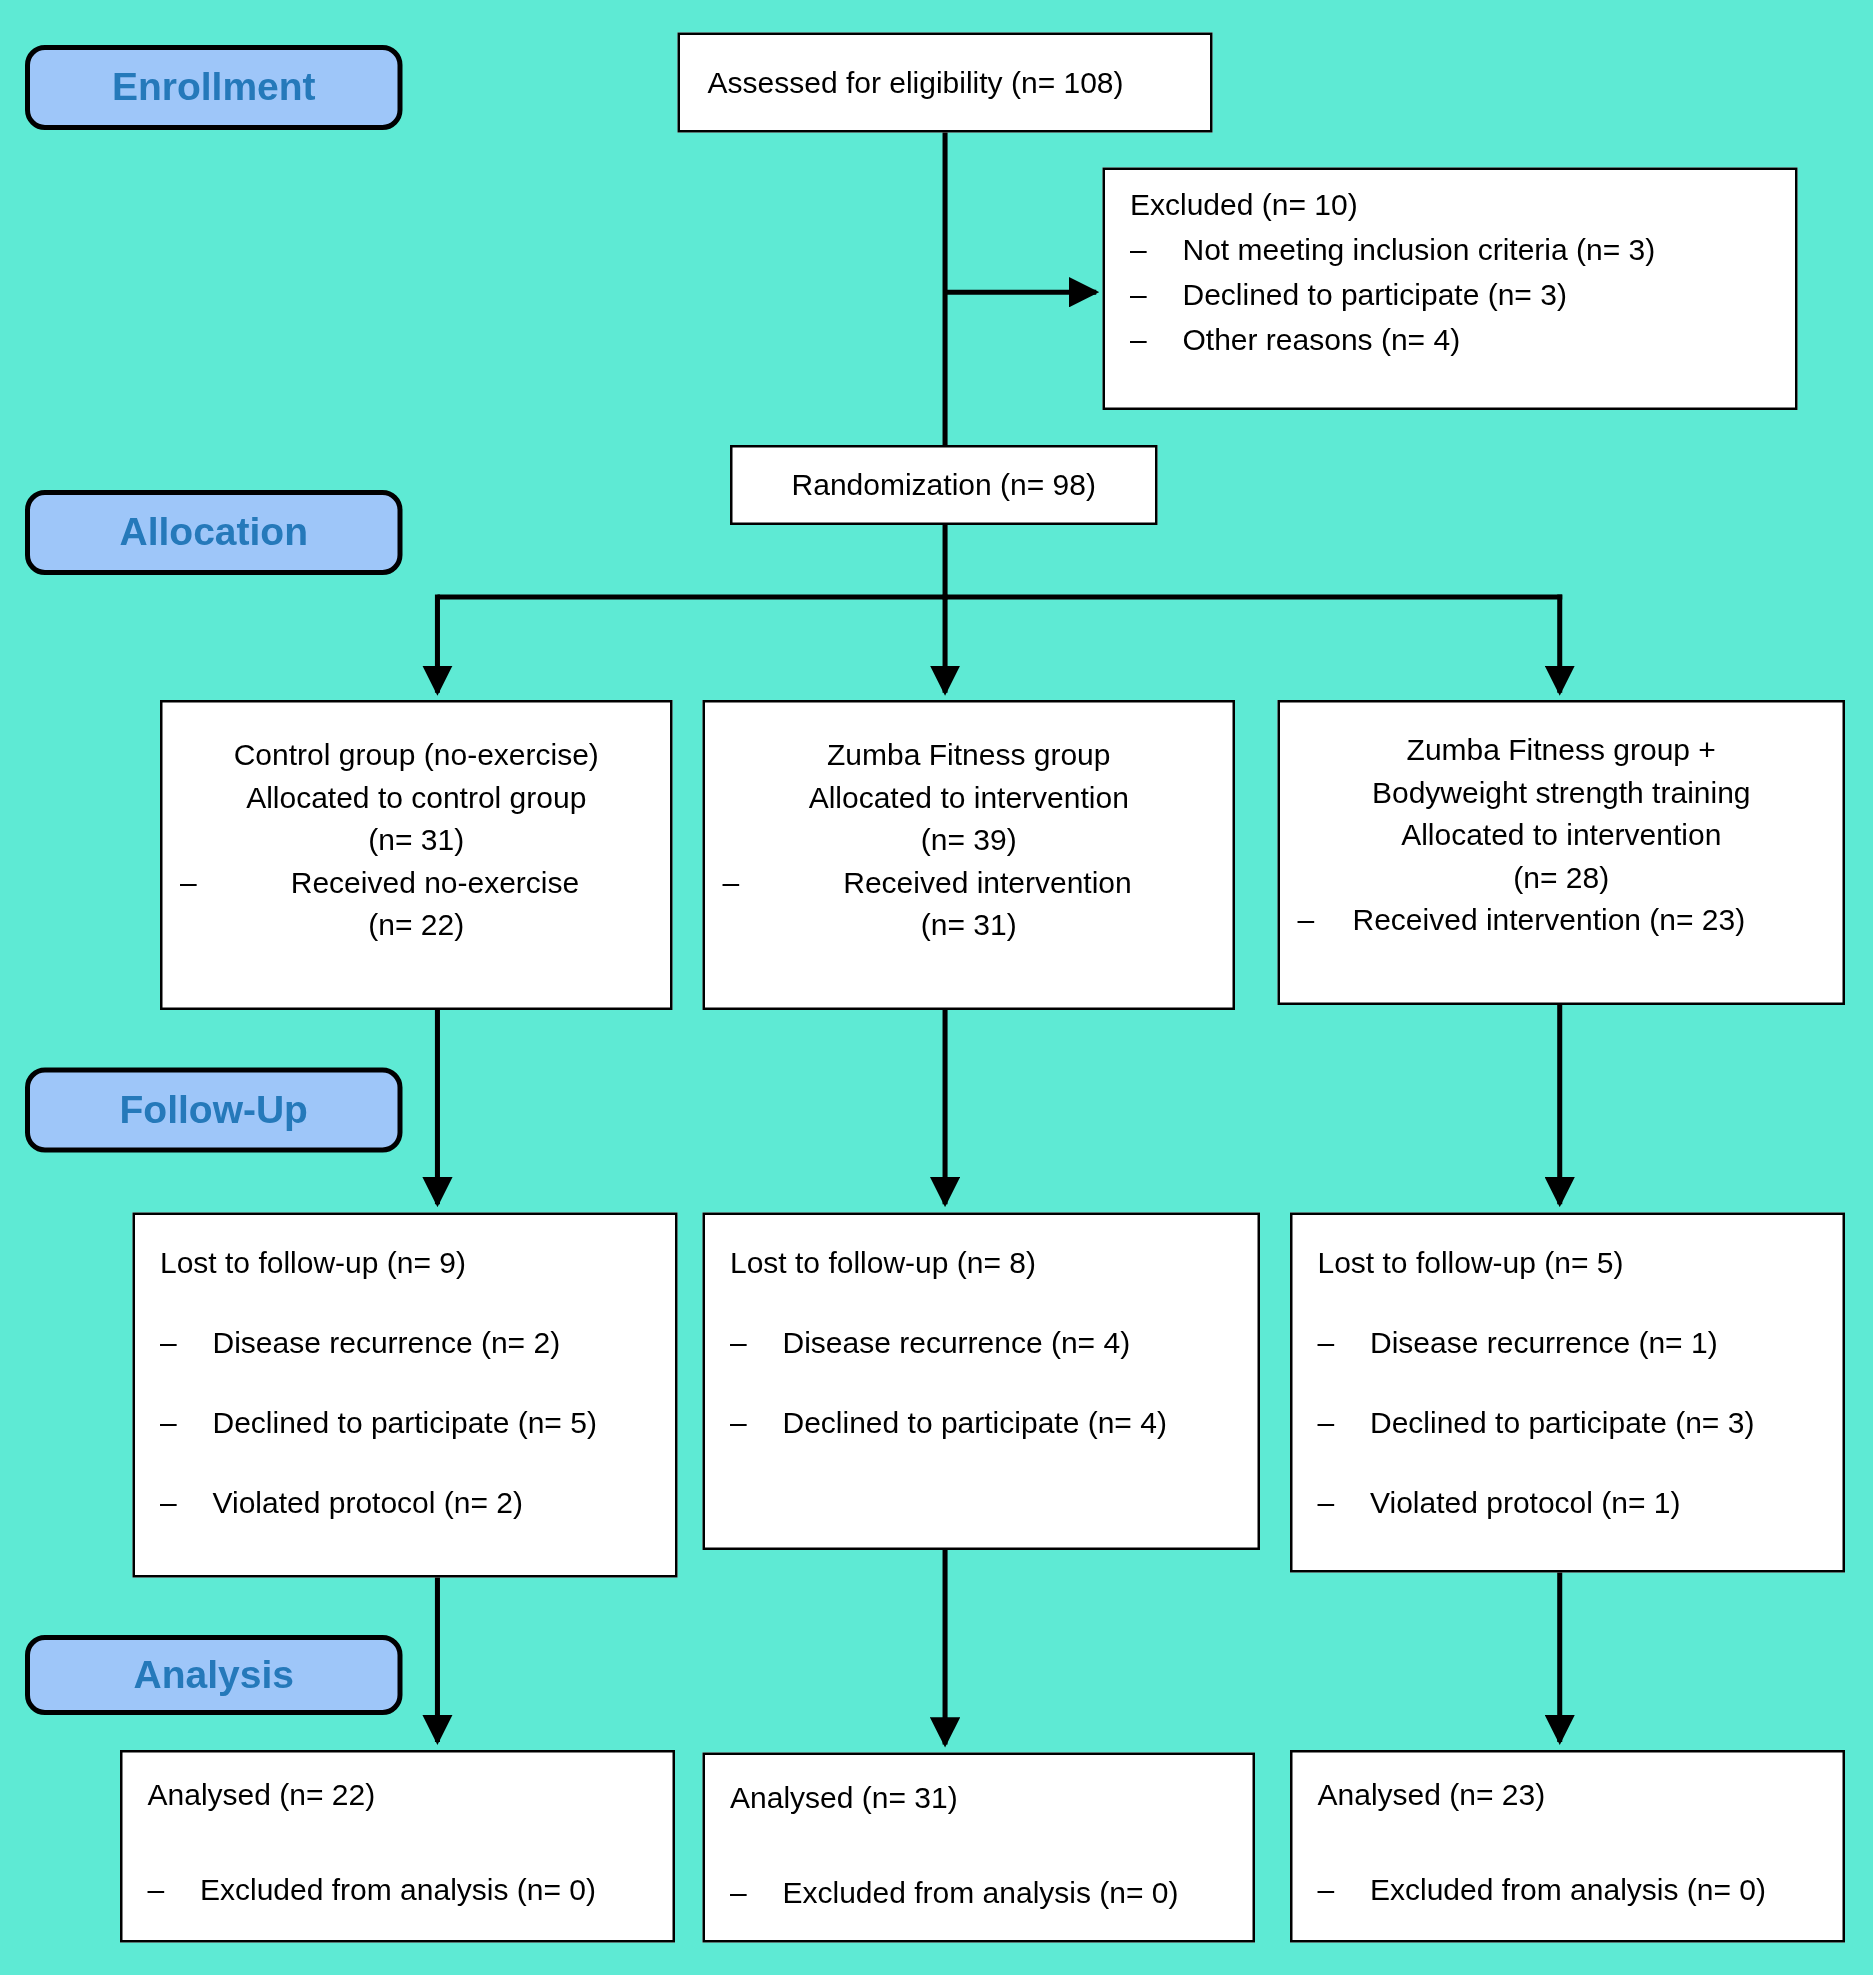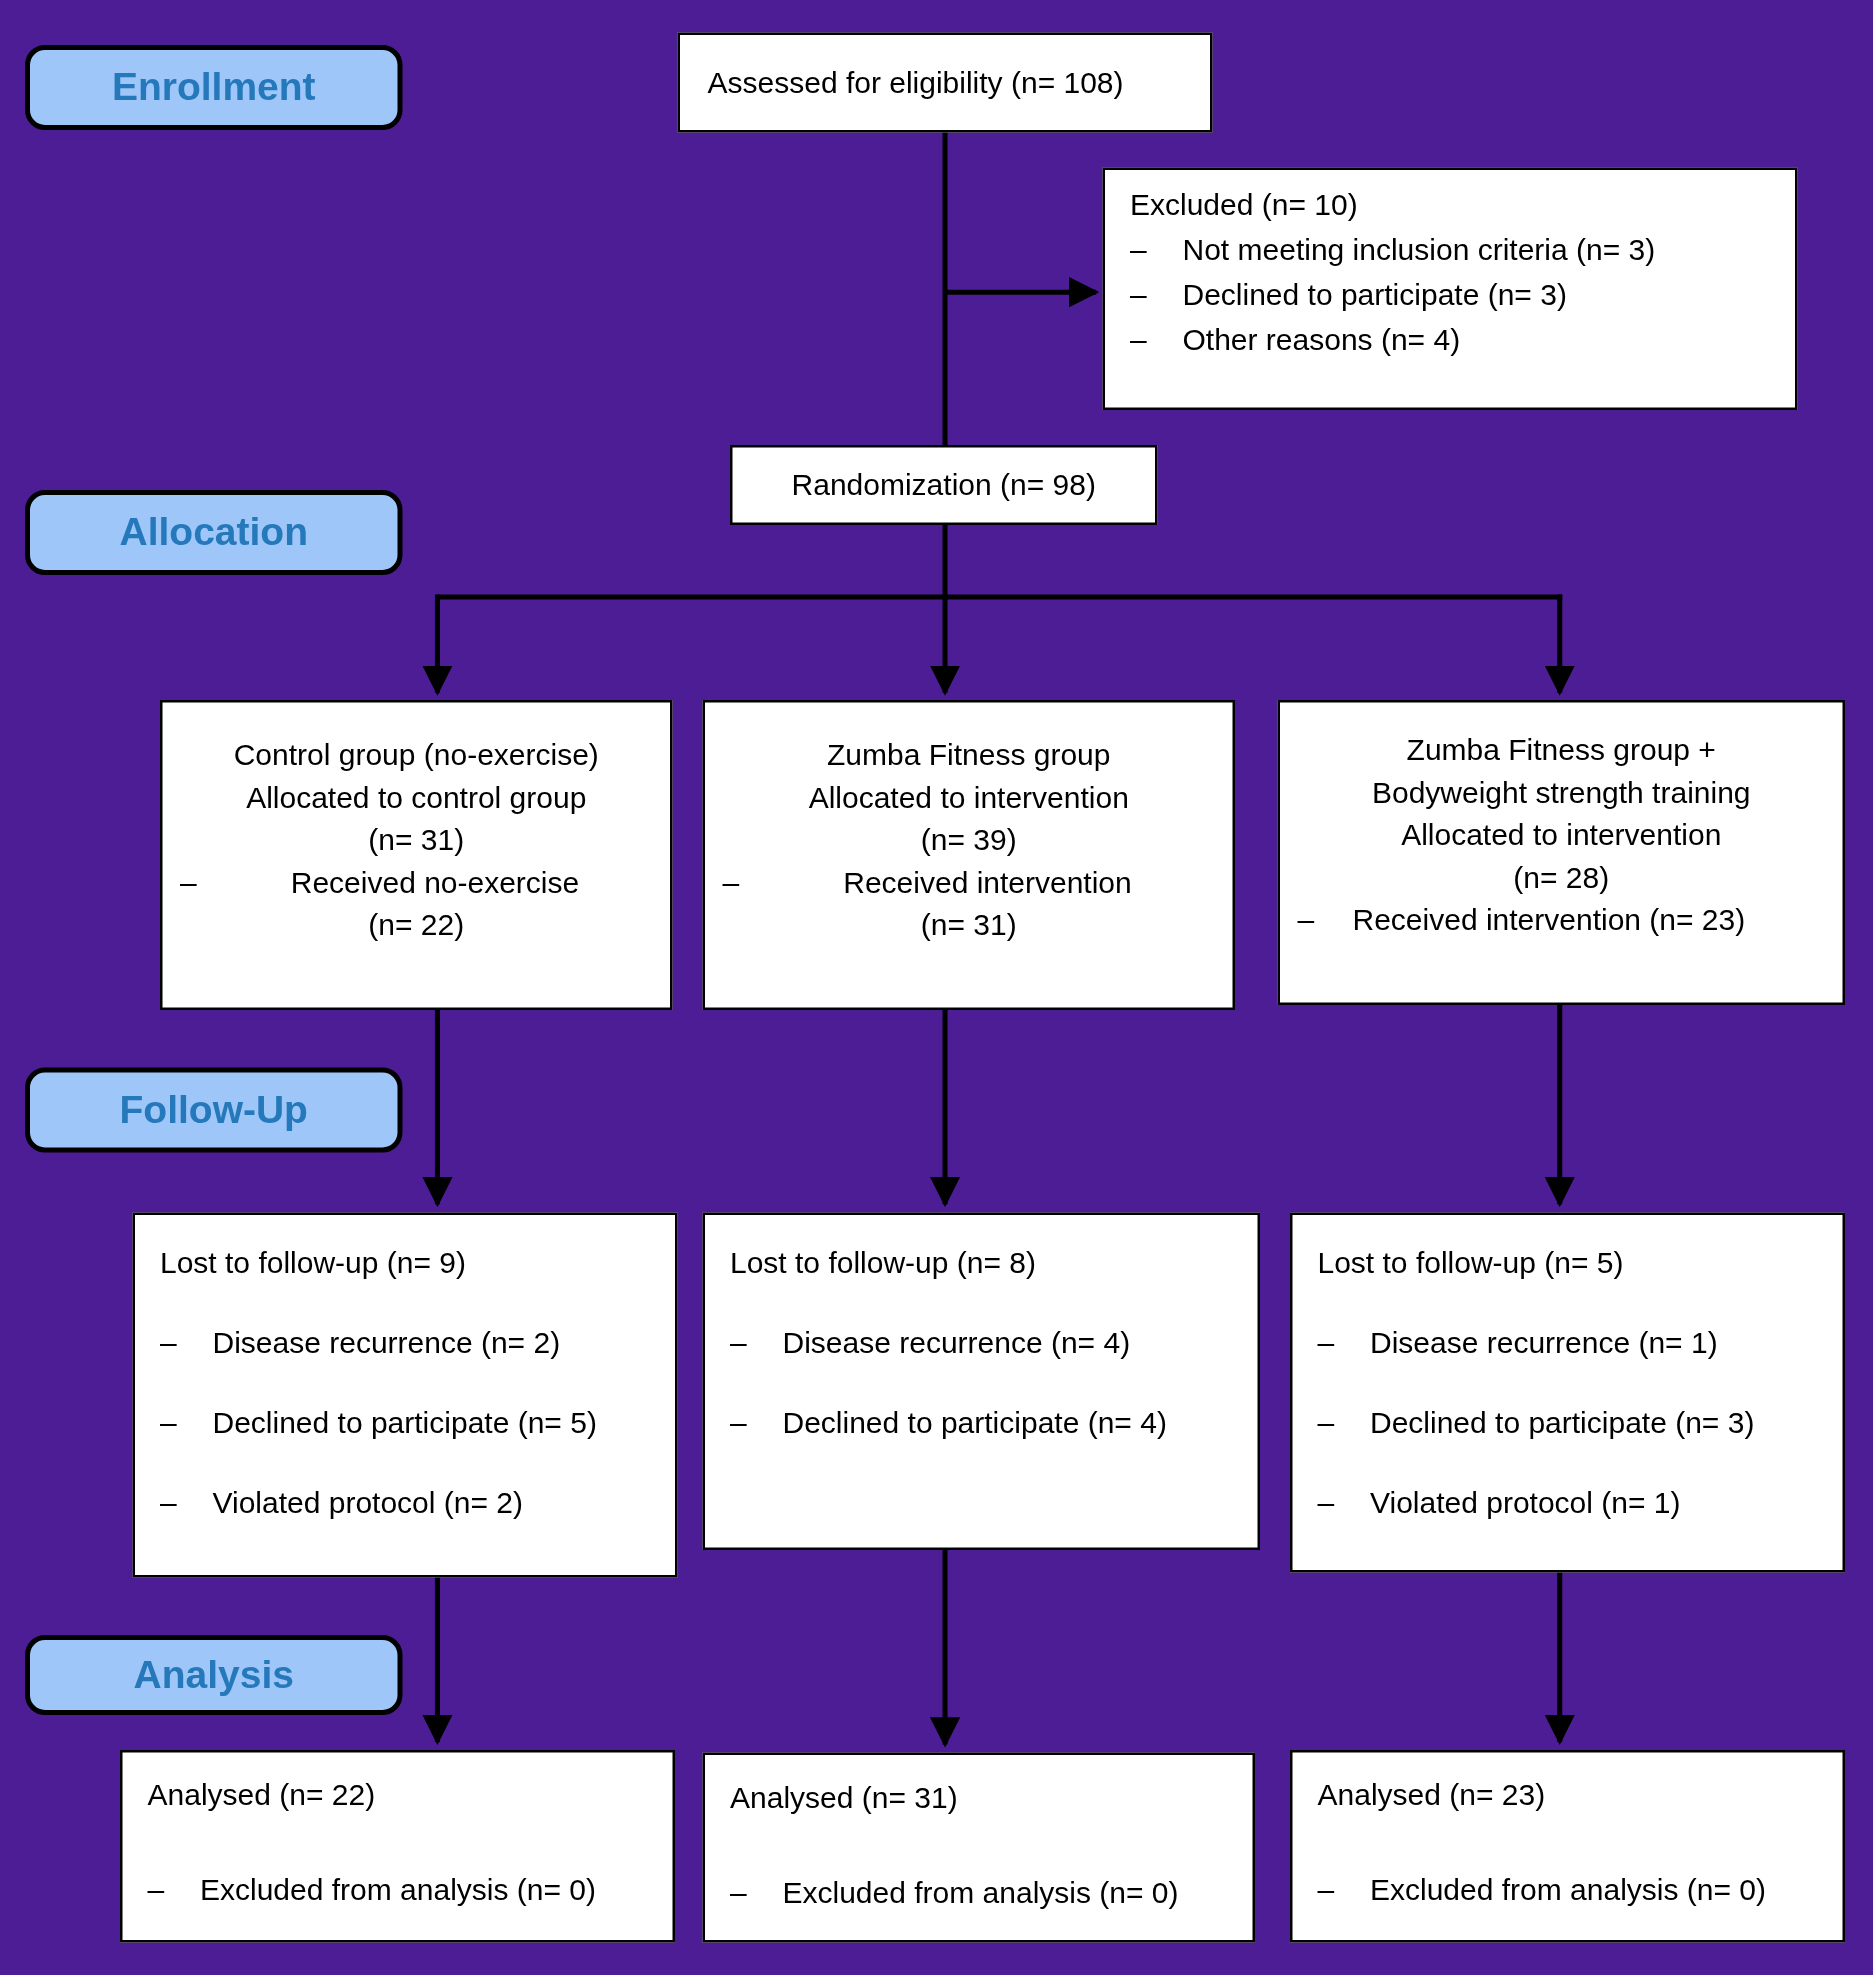--- a/index.html
+++ b/index.html
@@ -1,20 +1,20 @@
 <!DOCTYPE html>
 <html style="font-size:8px"><head>
 <meta charset="utf-8">
 <style>
   html, body { margin: 0; padding: 0; background: #ffffff; }
   .viewport {
     position: relative;
     width: 1874px;
     height: 1975px;
-    background: #4c1d95;
+    background: #5eead4;
     overflow: hidden;
   }
   .canvas {
     position: absolute;
     left: 0; top: 0;
     width: 750px;
     height: 790px;
     transform: scale(2.5);
     transform-origin: 0 0;
     font-family: "Liberation Sans", sans-serif;

